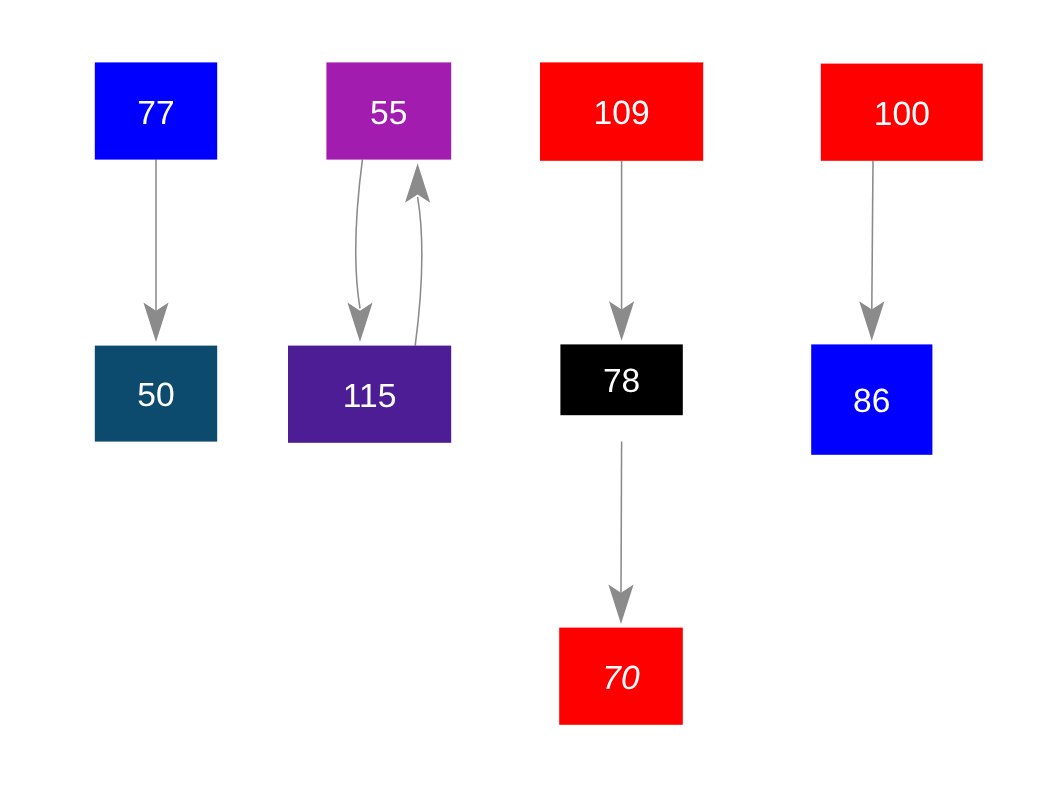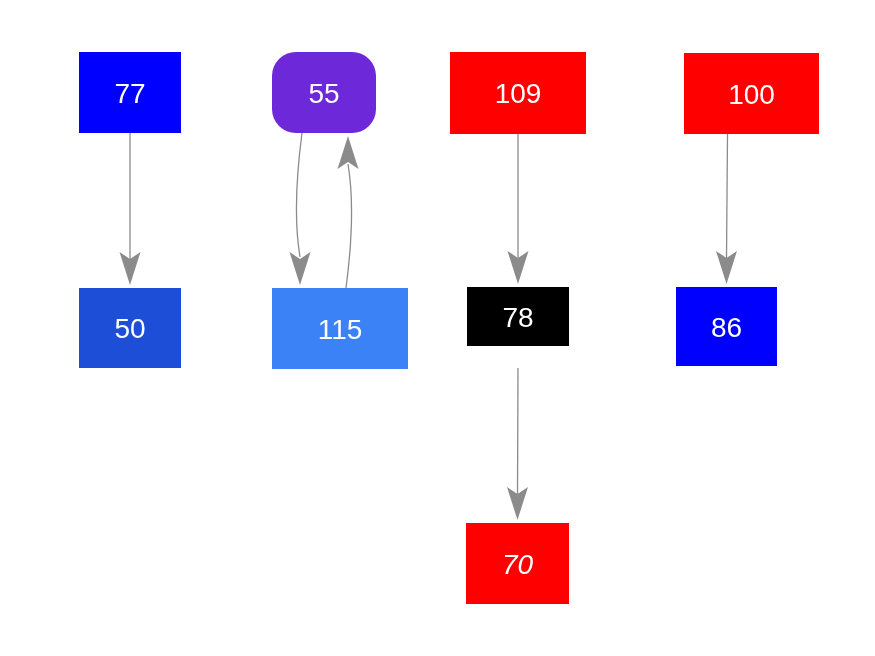--- a/index.html
+++ b/index.html
@@ -75,38 +75,38 @@
       </g>
       <g>
         <path d="M 518 368 L 517.5 494" fill="none" stroke="#8b8b8b" stroke-width="1.3"></path>
         <path d="M 517.5 520 L 507 487 L 517.5 494 L 528 487 Z" fill="#8b8b8b"></path>
       </g>
     </svg>
   <div id="node-layer" class="node-layer">
       <div class="node" style="left: 79px; top: 52px; width: 102px; height: 81px; background: rgb(0, 0, 255);">
         <span class="node-label" style="color: rgb(255, 255, 255);">77</span>
       </div>
-      <div class="node" style="left: 272px; top: 52px; width: 104px; height: 81px; background: #6d28d9; border-radius: 24px;">
+      <div class="node" style="left: 272px; top: 52px; width: 104px; height: 81px; background: #a21caf;">
         <span class="node-label" style="color: rgb(255, 255, 255);">55</span>
       </div>
       <div class="node" style="left: 450px; top: 52px; width: 136px; height: 82px; background: rgb(255, 0, 0);">
         <span class="node-label" style="color: rgb(255, 255, 255);">109</span>
       </div>
       <div class="node" style="left: 684px; top: 53px; width: 135px; height: 81px; background: rgb(255, 0, 0);">
         <span class="node-label" style="color: rgb(255, 255, 255);">100</span>
       </div>
-      <div class="node" style="left: 79px; top: 288px; width: 102px; height: 80px; background: #1d4ed8;">
+      <div class="node" style="left: 79px; top: 288px; width: 102px; height: 80px; background: #0c4a6e;">
         <span class="node-label" style="color: rgb(255, 255, 255);">50</span>
       </div>
-      <div class="node" style="left: 272px; top: 288px; width: 136px; height: 81px; background: #3b82f6;">
+      <div class="node" style="left: 240px; top: 288px; width: 136px; height: 81px; background: #4c1d95;">
         <span class="node-label" style="color: rgb(255, 255, 255);">115</span>
       </div>
       <div class="node" style="left: 467px; top: 287px; width: 102px; height: 59px; background: #000000;">
         <span class="node-label" style="color: rgb(255, 255, 255);">78</span>
       </div>
-      <div class="node" style="left: 676px; top: 287px; width: 101px; height: 79px; background: rgb(0, 0, 255);">
+      <div class="node" style="left: 676px; top: 287px; width: 101px; height: 92px; background: rgb(0, 0, 255);">
         <span class="node-label" style="color: rgb(255, 255, 255);">86</span>
       </div>
       <div class="node" style="left: 466px; top: 523px; width: 103px; height: 81px; background: rgb(255, 0, 0);">
         <span class="node-label" style="color: rgb(255, 255, 255); font-style: italic;">70</span>
       </div>
     </div>
 </div>
 
 </body></html>

